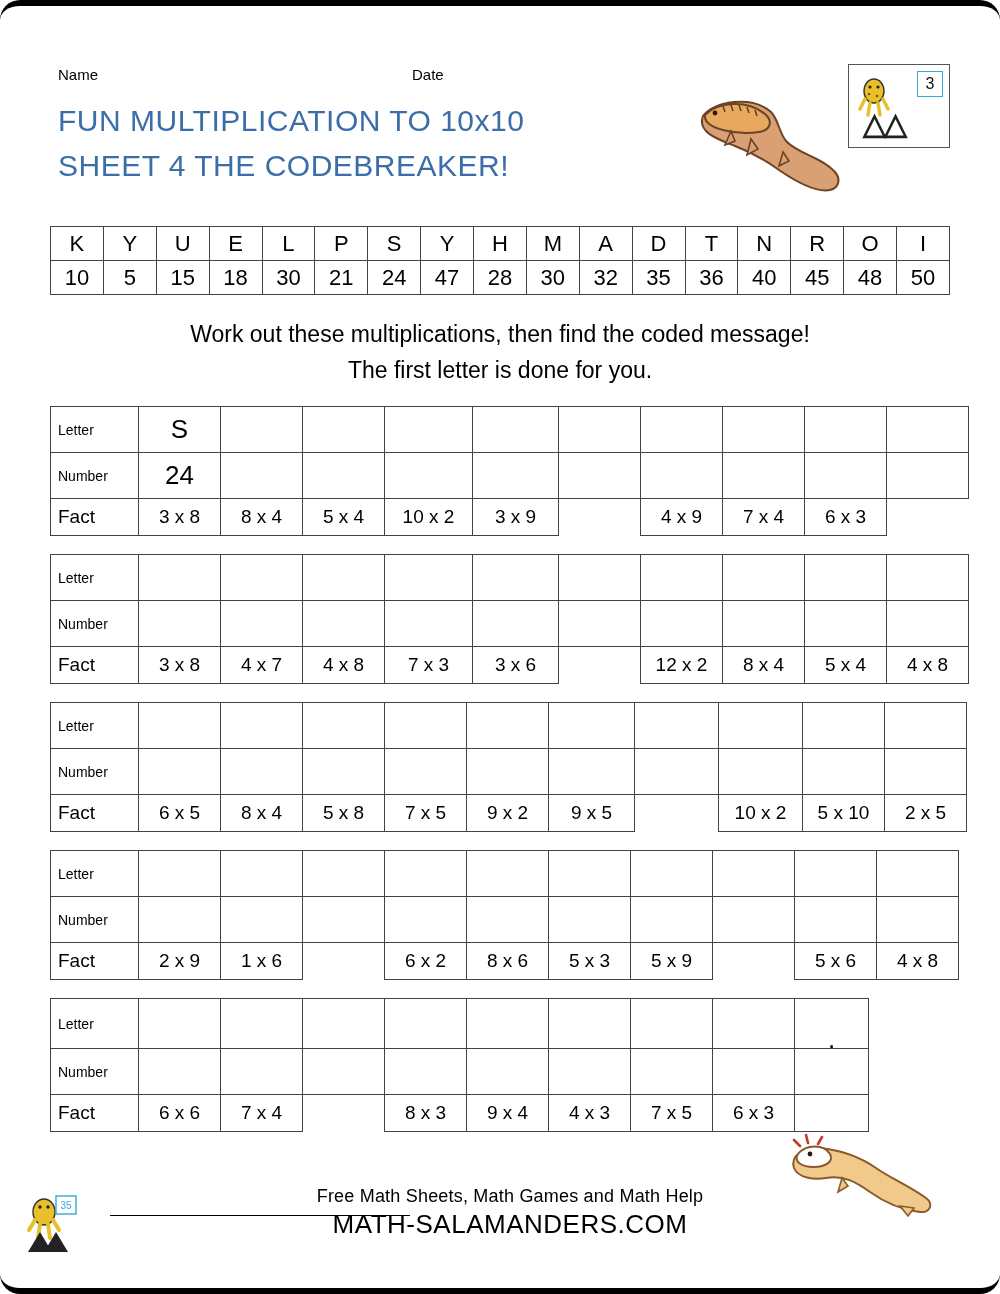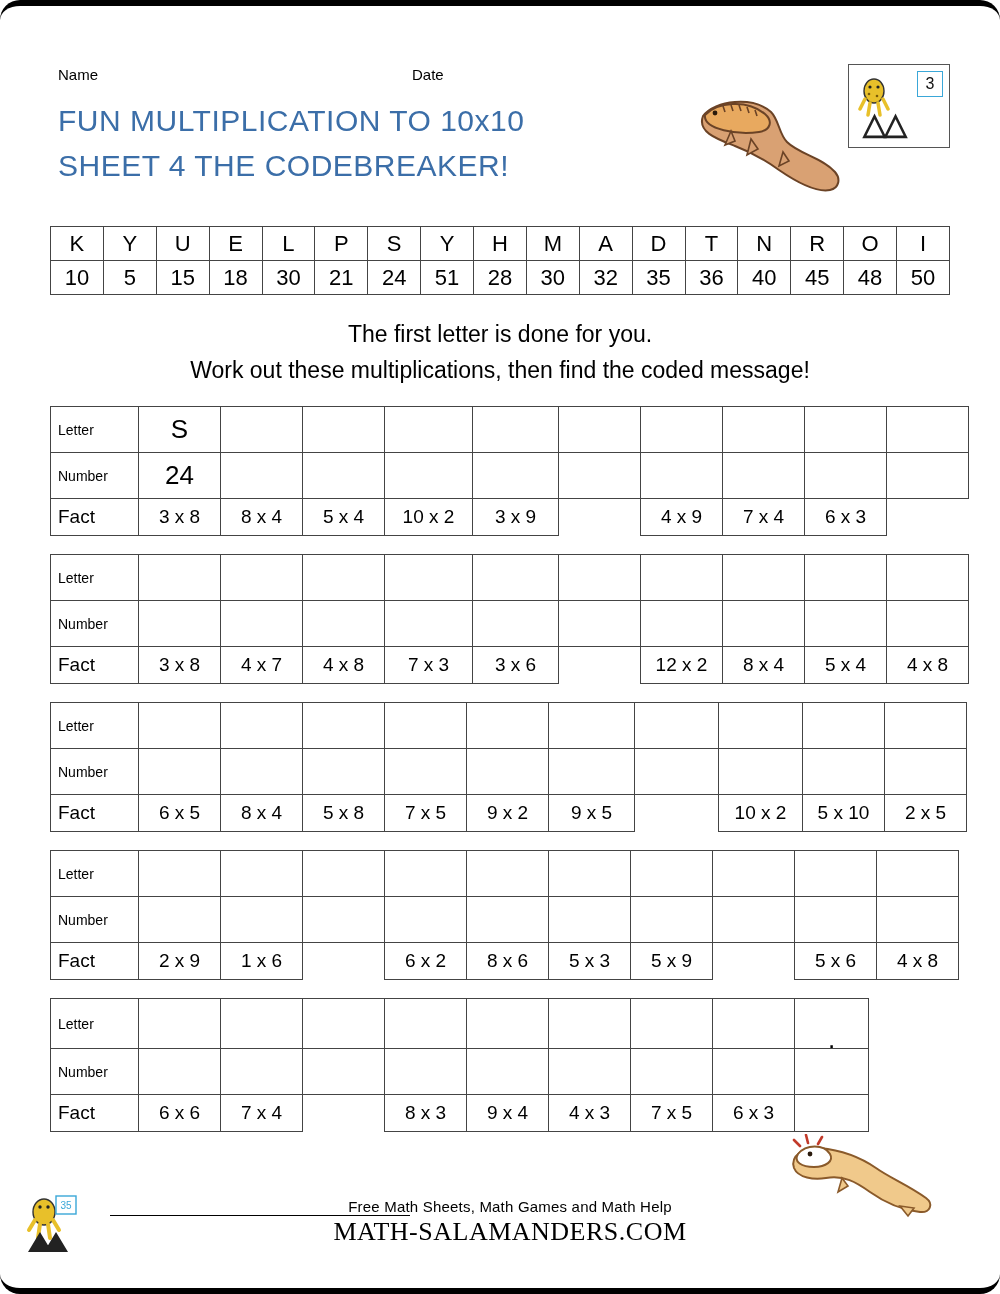--- a/index.html
+++ b/index.html
@@ -177,29 +177,28 @@
 
   
   .footer {
     position: absolute;
     left: 300px;
     top: 1180px;
     width: 420px;
     text-align: center;
   }
   .footer .tagline {
-    font-size: 15px;
+    font-size: 18px;
     margin-bottom: 2px;
     letter-spacing: 0.2px;
-    margin-top: 12px;
   }
   .footer .site {
     font-size: 26px;
     letter-spacing: 0.5px;
-    font-family: Liberation Serif, serif;
+    font-family: Liberation Sans, sans-serif;
   }
   .footer-logo {
     position: absolute;
     left: 22px;
     top: 1186px;
     width: 62px;
     height: 62px;
   }
   .footer-line {
     position: absolute;
@@ -273,37 +272,37 @@
           <td>I</td>
         </tr>
         <tr class="numbers">
           <td>10</td>
           <td>5</td>
           <td>15</td>
           <td>18</td>
           <td>30</td>
           <td>21</td>
           <td>24</td>
-          <td>51</td>
+          <td>47</td>
           <td>28</td>
           <td>30</td>
           <td>32</td>
           <td>35</td>
           <td>36</td>
           <td>40</td>
           <td>45</td>
           <td>48</td>
           <td>50</td>
         </tr>
       </tbody>
     </table>
 
     <div class="instructions">
+      <div>Work out these multiplications, then find the coded message!</div>
       <div>The first letter is done for you.</div>
-      <div>Work out these multiplications, then find the coded message!</div>
     </div>
 
     <table class="puzzle" id="p0" style="width:900px;">
       <colgroup>
         <col style="width:88px">
           <col style="width:82px">
           <col style="width:82px">
           <col style="width:82px">
         <col style="width:88px">
           <col style="width:86px">

